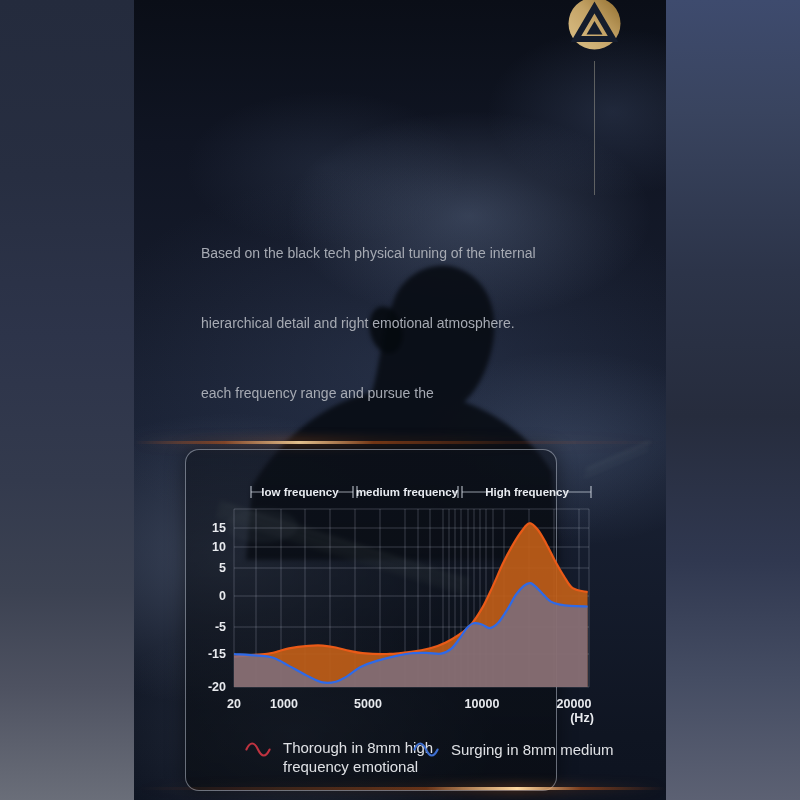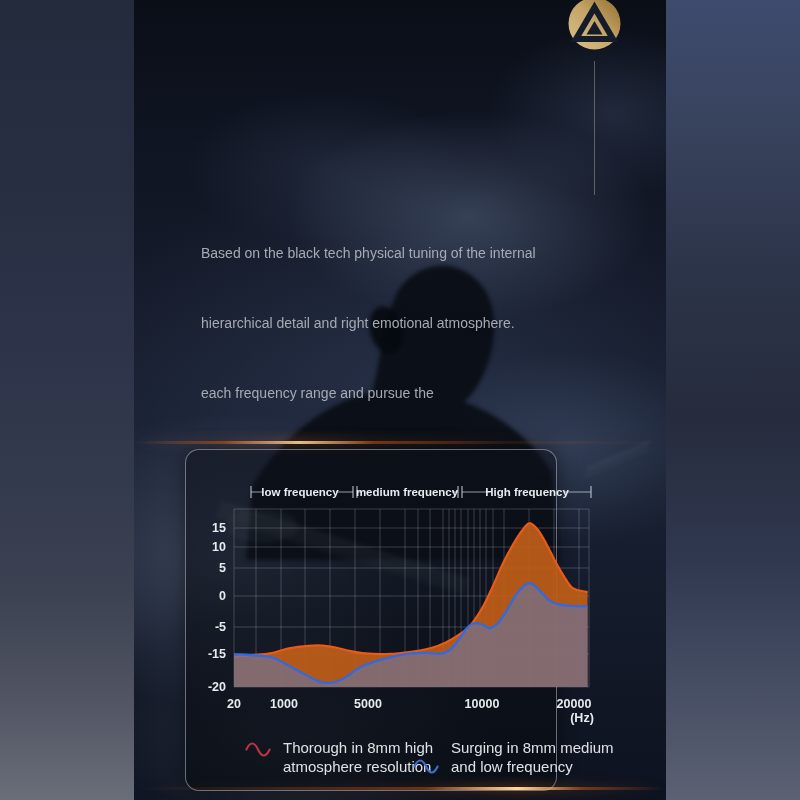--- a/index.html
+++ b/index.html
@@ -183,30 +183,29 @@
           </g>
         </svg>
 
       <div class="legend">
         <div class="legend-item one">
           <svg class="wave-icon" viewBox="0 0 26 18">
             <path d="M2 9 C5.5 1.5, 9.5 1.5, 13 9 C16.5 16.5, 20.5 16.5, 24 9" fill="none" stroke-width="2" stroke-linecap="round" stroke="#bf3340"></path>
           </svg>
           <div class="legend-text">
             <div>Thorough in 8mm high</div>
-            <div>atmosphere resolution</div>
+            <div>frequency emotional</div>
           </div>
         </div>
         <div class="legend-item two">
           <svg class="wave-icon" viewBox="0 0 26 18">
             <path d="M2 9 C5.5 1.5, 9.5 1.5, 13 9 C16.5 16.5, 20.5 16.5, 24 9" fill="none" stroke-width="2" stroke-linecap="round" stroke="#3e6fd0"></path>
           </svg>
           <div class="legend-text">
             <div>Surging in 8mm medium</div>
-            <div>and low frequency</div>
           </div>
         </div>
       </div>
     </div>
 
     <div class="flare flare-bottom"></div>
   </div>
 </div>
 
 </body></html>

